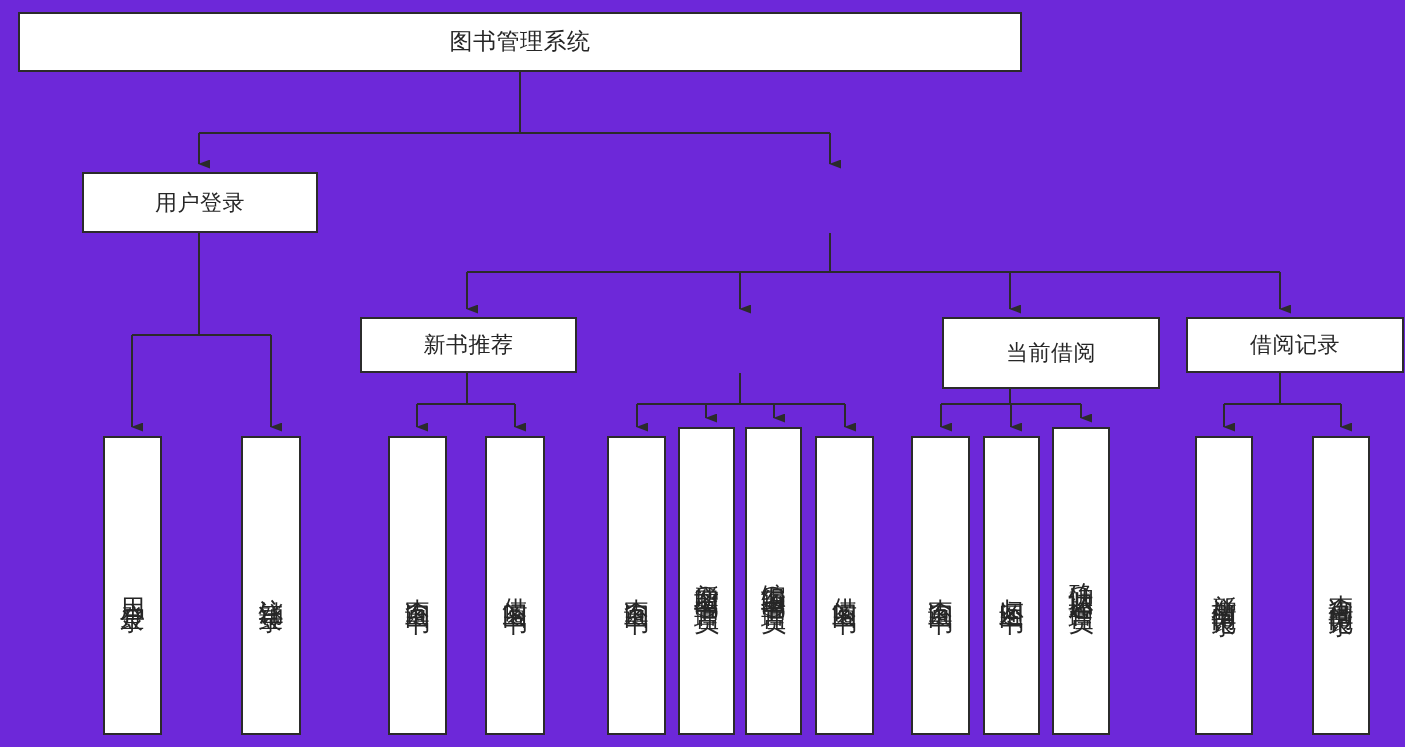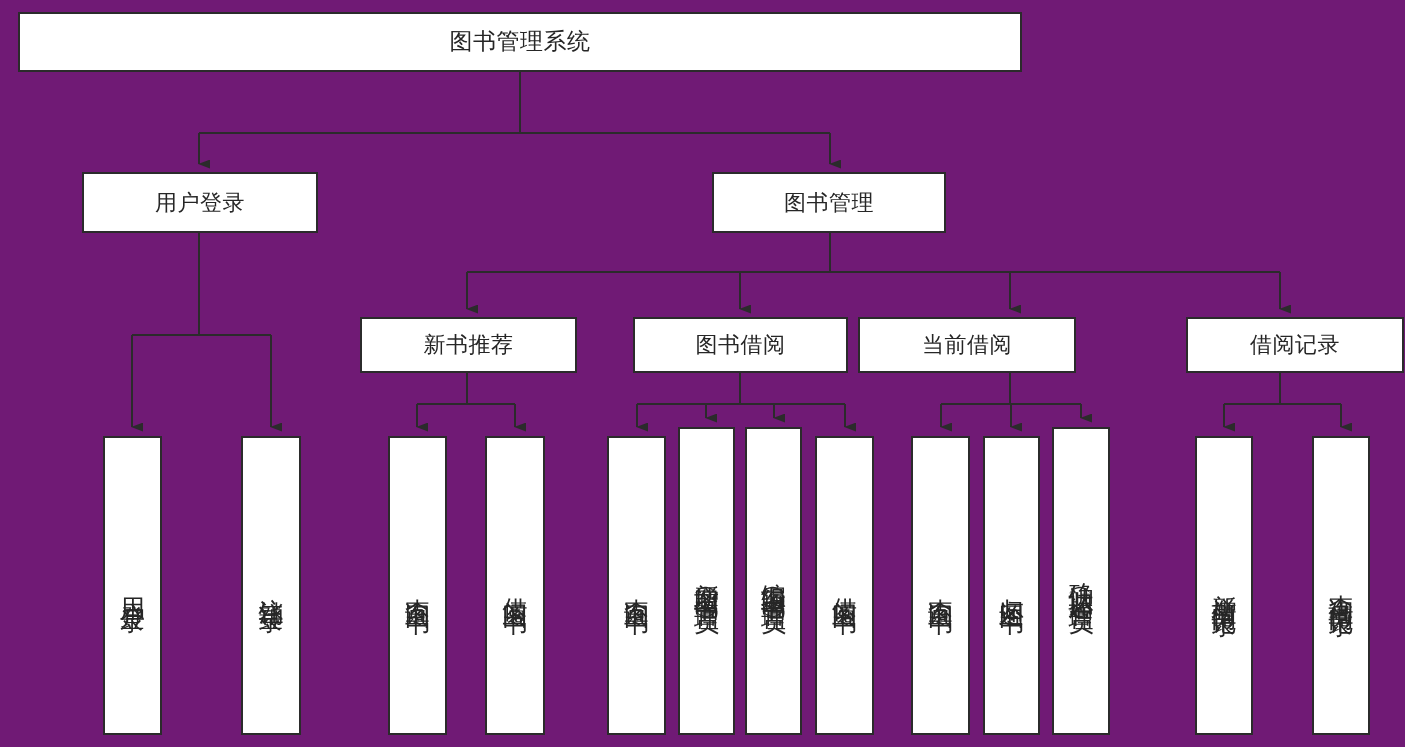--- a/index.html
+++ b/index.html
@@ -8,21 +8,21 @@
     padding: 0;
     background: #ffffff;
   }
   body {
     font-family: "DejaVu Sans", "Liberation Sans", sans-serif;
   }
   #diagram-root {
     position: relative;
     width: 1405px;
     height: 747px;
-    background: #701a75;
+    background: #6d28d9;
     overflow: hidden;
     text-decoration: underline;
   }
   #connector-layer {
     position: absolute;
     left: 0;
     top: 0;
     width: 1405px;
     height: 747px;
     pointer-events: none;
@@ -129,33 +129,27 @@
   </svg>
 
   <div class="node horiz root" style="left:18px; top:12px; width:1004px; height:60px;">
     <span class="node-label">图书管理系统</span>
   </div>
 
   <div class="node horiz" style="left:82px; top:172px; width:236px; height:61px;">
     <span class="node-label">用户登录</span>
   </div>
 
-  <div class="node horiz" style="left:712px; top:172px; width:234px; height:61px;">
-    <span class="node-label">图书管理</span>
-  </div>
 
   <div class="node horiz" style="left:360px; top:317px; width:217px; height:56px;">
     <span class="node-label">新书推荐</span>
   </div>
 
-  <div class="node horiz" style="left:633px; top:317px; width:215px; height:56px;">
-    <span class="node-label">图书借阅</span>
-  </div>
-
-  <div class="node horiz" style="left:858px; top:317px; width:218px; height:56px;">
+
+  <div class="node horiz" style="left:942px; top:317px; width:218px; height:72px;">
     <span class="node-label">当前借阅</span>
   </div>
 
   <div class="node horiz" style="left:1172px; top:317px; width:218px; height:56px;margin-left:14px;">
     <span class="node-label">借阅记录</span>
   </div>
 
   <div class="node vert" style="left:103px; top:436px; width:59px; height:299px;">
     <span class="node-label">用户登录</span>
   </div>

